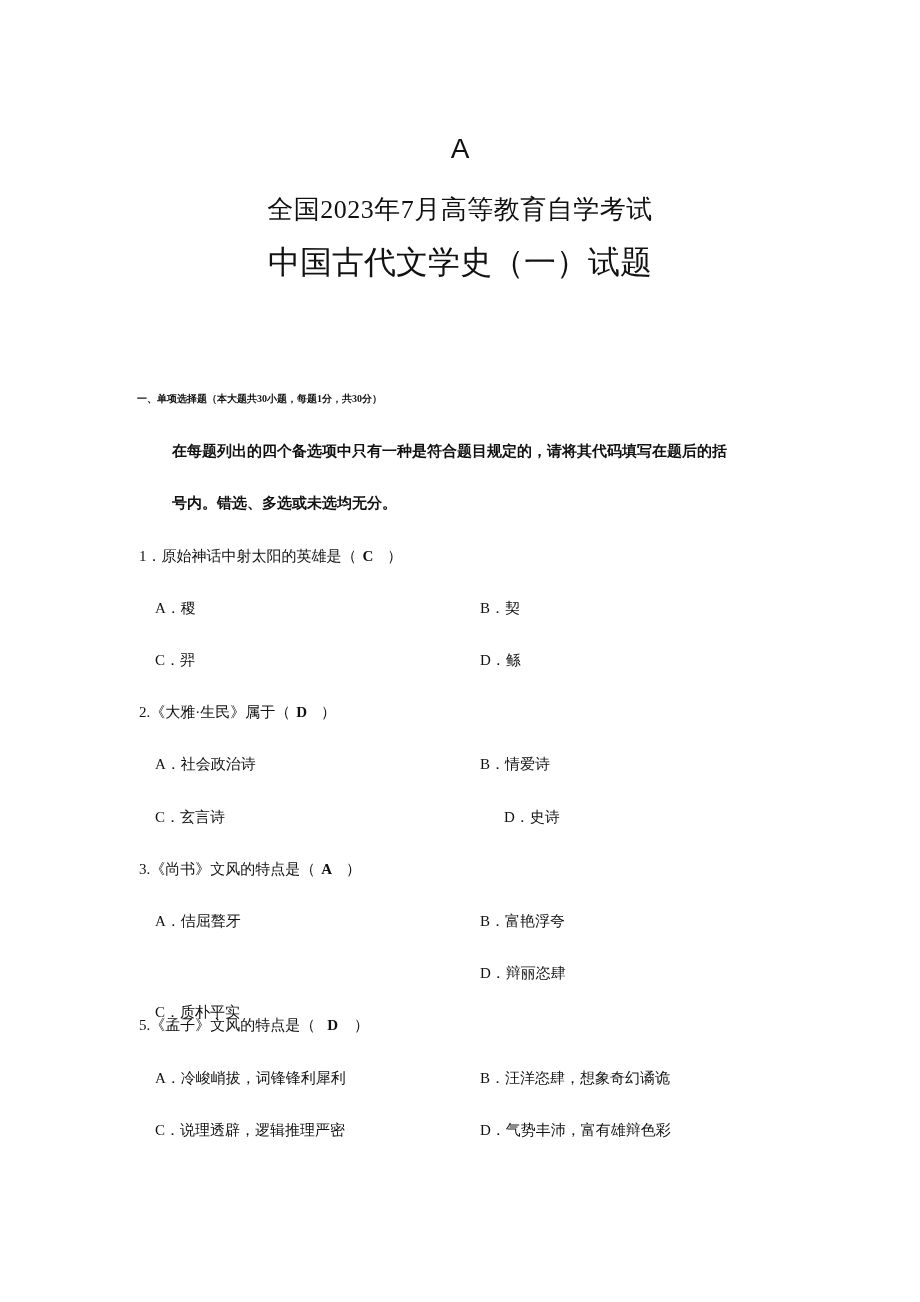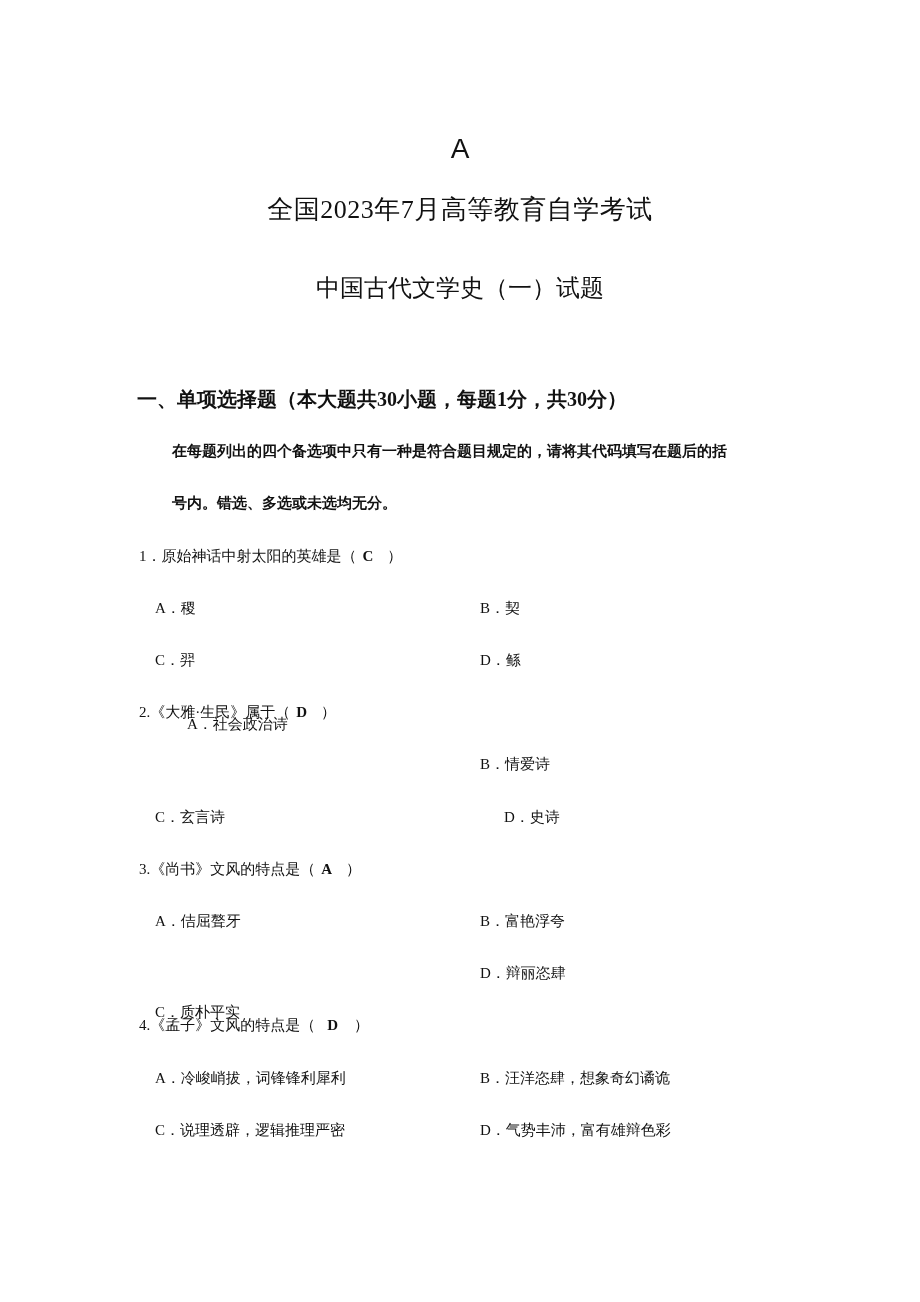--- a/index.html
+++ b/index.html
@@ -4,24 +4,24 @@
   <style>
     html, body { margin: 0; padding: 0; background: #ffffff; }
     body {
       width: 920px; height: 1302px; position: relative; overflow: hidden;
       color: #111; font-family: "Liberation Serif", "DejaVu Serif", serif;
     }
     .page { position: absolute; left: 0; top: 0; width: 920px; height: 1302px; }
     .center { position: absolute; left: 0; width: 920px; text-align: center; }
     .paper-label { top: 132px; font-family: "Liberation Sans", "DejaVu Sans", sans-serif; font-size: 28px; line-height: 34px; }
     .title1 { top: 193px; font-size: 26px; line-height: 34px; letter-spacing: 0.5px; }
-    .title2 { top: 245px; font-size: 24px; line-height: 34px; margin-top: 26px; }
+    .title2 { top: 245px; font-size: 32px; line-height: 34px; }
     .title3 { top: 297px; font-size: 26px; line-height: 34px; }
     .abs { position: absolute; white-space: nowrap; }
-    .section-heading { left: 137px; top: 388px; font-size: 20px; font-weight: bold; line-height: 22px; text-align: right; }
+    .section-heading { left: 137px; top: 388px; font-size: 10px; font-weight: bold; line-height: 22px; text-align: right; }
     .instruction { font-size: 15px; font-weight: bold; line-height: 22px; }
     .inst1 { left: 172px; top: 440px; }
     .inst2 { left: 172px; top: 492px; }
     .question { left: 139px; font-size: 15px; line-height: 22px; }
     .option { font-size: 15px; line-height: 22px; }
     .opt-left { left: 155px; }
     .opt-right { left: 480px; }
     .answer { font-weight: bold; display: inline-block; padding: 0 6px; }
   </style>
 </head>
@@ -41,34 +41,34 @@
     <span>1．原始神话中射太阳的英雄是（</span><span class="answer">C</span><span style="padding-left:8px;">）</span>
   </div>
   <div class="abs option opt-left" style="top:597px;">A．稷</div>
   <div class="abs option opt-right" style="top:597px;">B．契</div>
   <div class="abs option opt-left" style="top:649px;">C．羿</div>
   <div class="abs option opt-right" style="top:649px;">D．鲧</div>
 
   <div class="abs question" style="top:701px;">
     <span>2.《大雅·生民》属于（</span><span class="answer">D</span><span style="padding-left:8px;">）</span>
   </div>
-  <div class="abs option opt-left" style="top:713px;margin-left:32px;">A．社会政治诗</div>
+  <div class="abs option opt-left" style="top:753px;">A．社会政治诗</div>
   <div class="abs option opt-right" style="top:753px;">B．情爱诗</div>
   <div class="abs option opt-left" style="top:806px;">C．玄言诗</div>
   <div class="abs option opt-right" style="top:806px;margin-left:24px;">D．史诗</div>
 
   <div class="abs question" style="top:858px;text-align:center;">
     <span>3.《尚书》文风的特点是（</span><span class="answer">A</span><span style="padding-left:8px;">）</span>
   </div>
   <div class="abs option opt-left" style="top:910px;">A．佶屈聱牙</div>
   <div class="abs option opt-right" style="top:910px;">B．富艳浮夸</div>
   <div class="abs option opt-left" style="top:1001px;">C．质朴平实</div>
   <div class="abs option opt-right" style="top:962px;">D．辩丽恣肆</div>
 
   <div class="abs question" style="top:1014px;">
-    <span>4.《孟子》文风的特点是（</span><span class="answer" style="padding:0 12px;">D</span><span style="padding-left:4px;">）</span>
+    <span>5.《孟子》文风的特点是（</span><span class="answer" style="padding:0 12px;">D</span><span style="padding-left:4px;">）</span>
   </div>
   <div class="abs option opt-left" style="top:1067px;">A．冷峻峭拔，词锋锋利犀利</div>
   <div class="abs option opt-right" style="top:1067px;text-align:center;">B．汪洋恣肆，想象奇幻谲诡</div>
   <div class="abs option opt-left" style="top:1119px;">C．说理透辟，逻辑推理严密</div>
   <div class="abs option opt-right" style="top:1119px;">D．气势丰沛，富有雄辩色彩</div>
 
 </div>
 
 </body></html>

